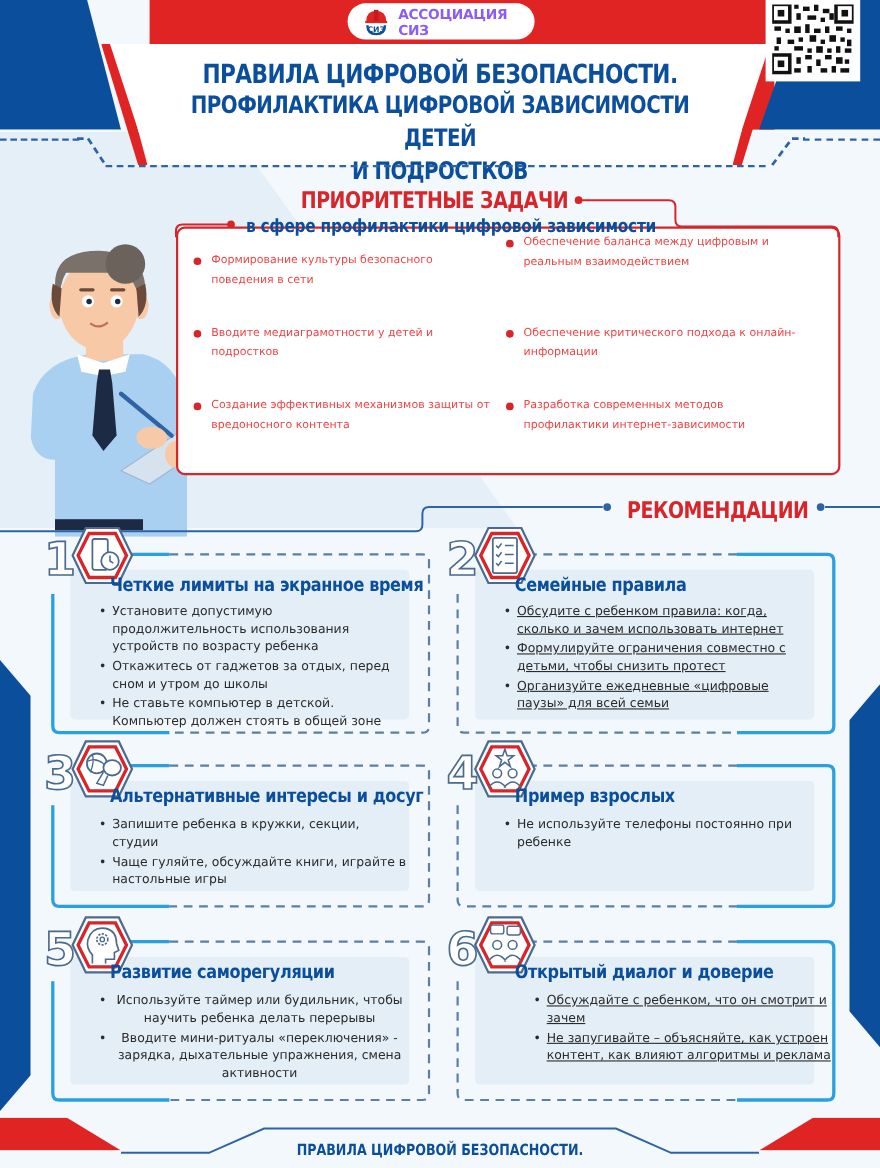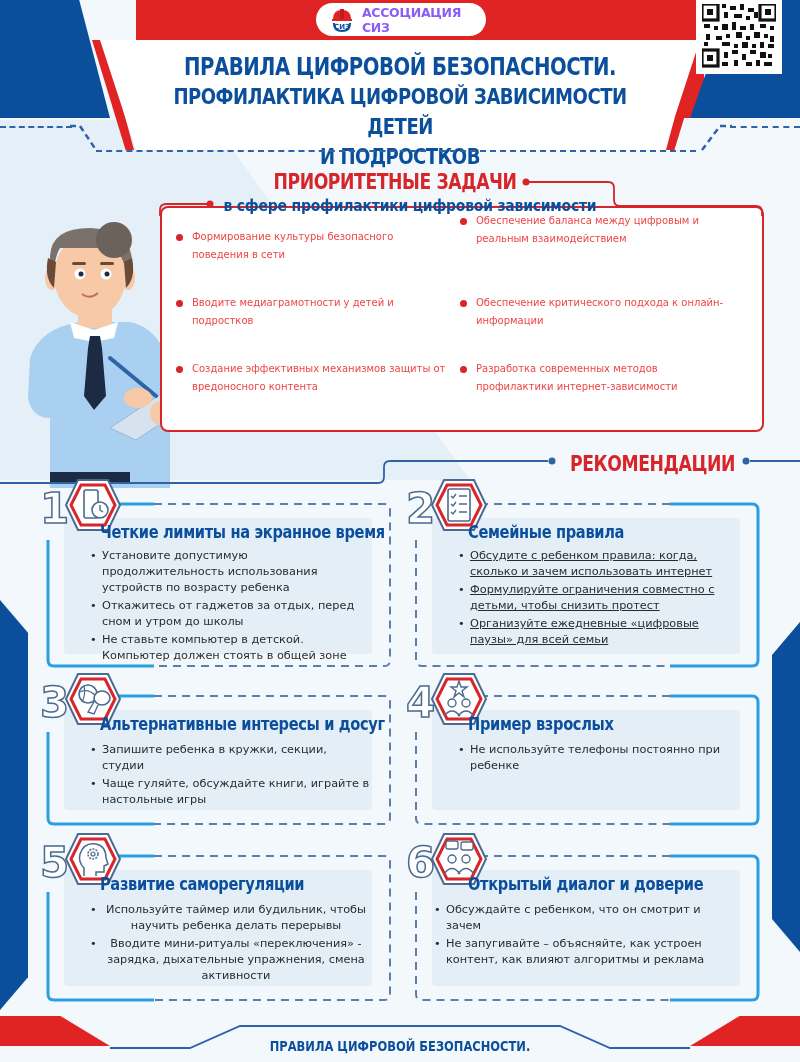--- a/index.html
+++ b/index.html
@@ -417,21 +417,21 @@
       <polygon points="14,2 44,2 56,27 44,52 14,52 2,27" fill="#fff" stroke="#4a6a8f" stroke-width="2"></polygon>
       <polygon points="17,7 41,7 51,27 41,47 17,47 7,27" fill="none" stroke="#d7252a" stroke-width="3"></polygon>
       <rect x="16" y="9" width="12" height="8" rx="2" fill="#fff" stroke="#4a6a8f" stroke-width="1.3"></rect>
       <rect x="31" y="10" width="12" height="8" rx="2" fill="#fff" stroke="#4a6a8f" stroke-width="1.3"></rect>
       <circle cx="22" cy="27" r="4" fill="none" stroke="#4a6a8f" stroke-width="1.4"></circle>
       <circle cx="36" cy="27" r="4" fill="none" stroke="#4a6a8f" stroke-width="1.4"></circle>
       <path d="M14 42 Q22 31 30 42 M28 42 Q36 31 44 42" fill="none" stroke="#4a6a8f" stroke-width="1.4"></path>
     </svg>
   </div>
   <div class="card-title" style="left:468px; top:874px;">Открытый диалог и доверие</div>
-  <ul class="card-list" style="left:434px; top:902px; width:285px;">
+  <ul class="card-list" style="left:485px; top:902px; width:285px;text-decoration:underline;">
     <li>Обсуждайте с ребенком, что он смотрит и зачем</li>
     <li>Не запугивайте – объясняйте, как устроен контент, как влияют алгоритмы и реклама</li>
   </ul>
 </div>
 
 <div>
   <div class="foot-red-l"></div>
   <div class="foot-red-r"></div>
   <svg class="abs" style="left:0; top:1024px;" width="800" height="30">
     <path d="M110 24 L190 24 L240 2 L560 2 L610 24 L690 24" fill="none" stroke="#2f63a6" stroke-width="1.8"></path>

